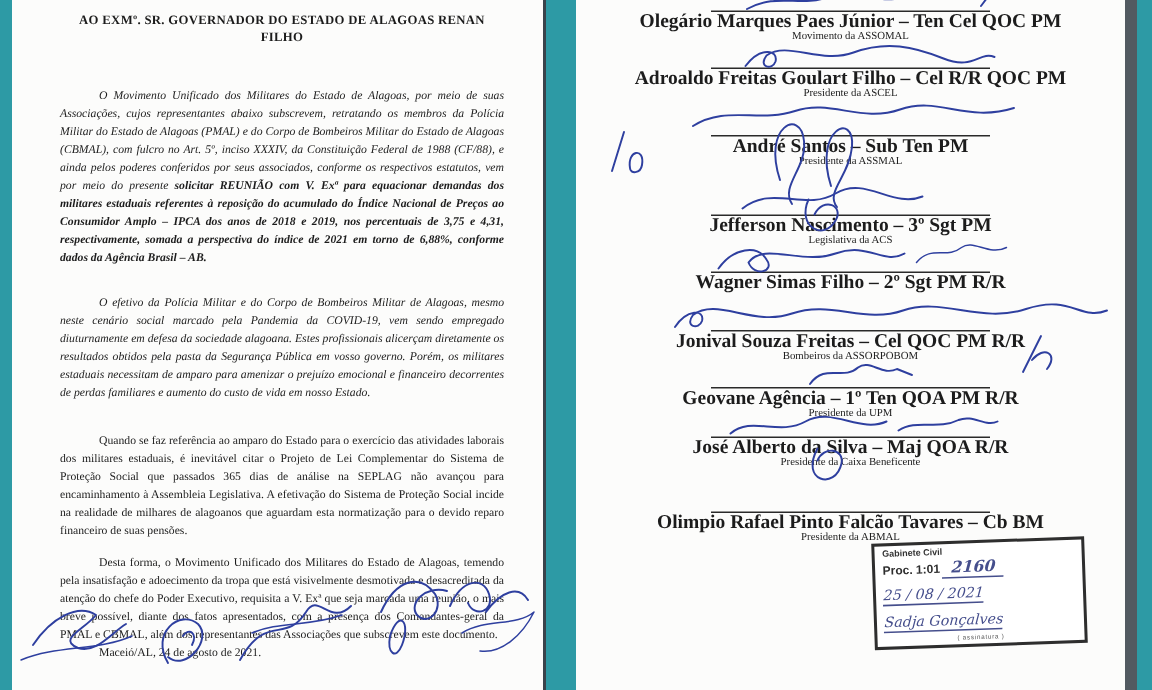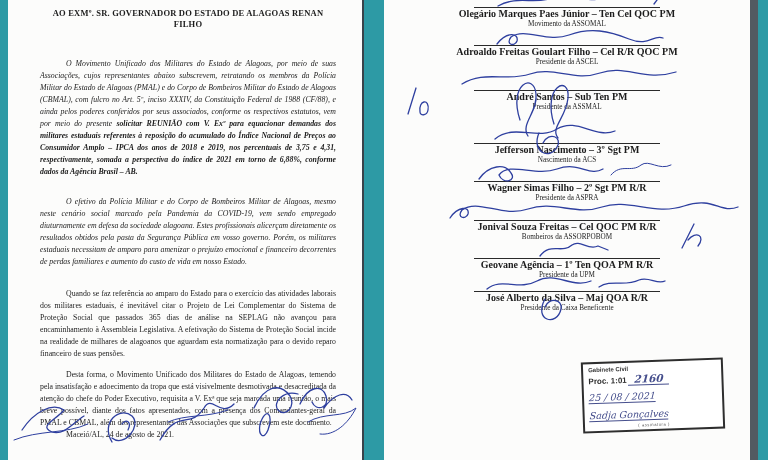--- a/index.html
+++ b/index.html
@@ -31,21 +31,21 @@
   .dateline{
     margin-top:8px;font-size:7.8px;text-align:center;text-indent:0;
   }
   .ink{stroke:#2e3f9f;fill:none;stroke-width:1.3;stroke-linecap:round;stroke-linejoin:round;}
   .ink-thin{stroke:#2e3f9f;fill:none;stroke-width:1;stroke-linecap:round;stroke-linejoin:round;}
   #left-signatures{position:absolute;left:0;top:378px;width:354px;height:82px;overflow:hidden;}
 
   
   .sig-block{position:absolute;left:0;width:366px;text-align:center;}
   .sig-line{width:186px;margin:0 auto;border-top:1px solid #2a2a2a;}
-  .sig-name{font-weight:bold;font-size:10px;line-height:10px;margin-top:1px;}
+  .sig-name{font-weight:bold;font-size:13px;line-height:10px;margin-top:1px;}
   .sig-role{font-size:7.2px;line-height:10px;}
   .scribble{position:absolute;overflow:visible;pointer-events:none;}
 
   
   #stamp{
     position:absolute;left:198px;top:360px;width:128px;
     border:2px solid #2e2e2e;background:rgba(255,255,255,.9);
     transform:rotate(-2deg);padding:3px 5px 2px 5px;
     font-family:"Liberation Sans","DejaVu Sans",sans-serif;text-align:left;
   }
@@ -125,31 +125,30 @@
     <div class="sig-role">Presidente da ASSMAL</div>
   </div>
 
   <div class="sig-block" style="top:143px">
     <svg class="scribble" style="left:95px;top:-18px;width:180px;height:40px" viewBox="0 0 180 40">
       <path class="ink" d="M16,14 C36,-2 58,16 78,4 S116,14 136,6"></path>
       <path class="ink" d="M60,8 C52,26 70,36 78,22 C84,12 70,6 64,18"></path>
     </svg>
     <div class="sig-line"></div>
     <div class="sig-name">Jefferson Nascimento – 3º Sgt PM</div>
-    <div class="sig-role">Nascimento da ACS</div>
+    <div class="sig-role">Legislativa da ACS</div>
   </div>
 
   <div class="sig-block" style="top:181px">
     <svg class="scribble" style="left:85px;top:-20px;width:210px;height:24px" viewBox="0 0 210 24">
       <path class="ink" d="M10,18 C20,4 36,2 42,12 C48,20 34,24 30,14 C40,0 66,16 88,8 S120,16 134,8"></path>
       <path class="ink-thin" d="M142,14 C152,2 162,12 172,4 C180,-2 190,10 202,4"></path>
     </svg>
     <div class="sig-line"></div>
     <div class="sig-name">Wagner Simas Filho – 2º Sgt PM R/R</div>
-    <div class="sig-role">Presidente da ASPRA</div>
   </div>
 
   <div class="sig-block" style="top:220px">
     <svg class="scribble" style="left:60px;top:-18px;width:300px;height:50px" viewBox="0 0 300 50">
       <path class="ink" d="M6,16 C14,4 26,4 24,12 C22,18 12,16 18,8 C34,-4 58,16 84,7 S132,14 158,5 S210,14 240,4 S276,12 294,5"></path>
       <path class="ink" d="M250,22 L238,46 M244,38 C252,28 262,34 254,44"></path>
     </svg>
     <div class="sig-line"></div>
     <div class="sig-name">Jonival Souza Freitas – Cel QOC PM R/R</div>
     <div class="sig-role">Bombeiros da ASSORPOBOM</div>
@@ -167,20 +166,25 @@
   <div class="sig-block" style="top:291px">
     <svg class="scribble" style="left:95px;top:-14px;width:190px;height:48px" viewBox="0 0 190 48">
       <path class="ink" d="M8,12 C22,0 40,14 58,4 S94,12 112,4 M120,10 C132,2 146,10 160,3 C170,-1 178,8 186,4"></path>
       <path class="ink" d="M66,22 C54,44 78,50 82,32 C84,22 70,20 66,30"></path>
     </svg>
     <div class="sig-line"></div>
     <div class="sig-name">José Alberto da Silva – Maj QOA R/R</div>
     <div class="sig-role">Presidente da Caixa Beneficente</div>
   </div>
 
+  <div class="sig-block" style="top:341px">
+    <div class="sig-line"></div>
+    <div class="sig-name">Olimpio Rafael Pinto Falcão Tavares – Cb BM</div>
+    <div class="sig-role">Presidente da ABMAL</div>
+  </div>
 
   <div id="stamp">
     <div class="stamp-title">Gabinete Civil</div>
     <div class="stamp-proc"><span>Proc. 1:01</span> <span class="hand">2160</span></div>
     <div class="stamp-date hand">25 / 08 / 2021</div>
     <div class="stamp-name hand">Sadja Gonçalves</div>
     <div class="stamp-caption">( assinatura )</div>
   </div>
 </div>
 

